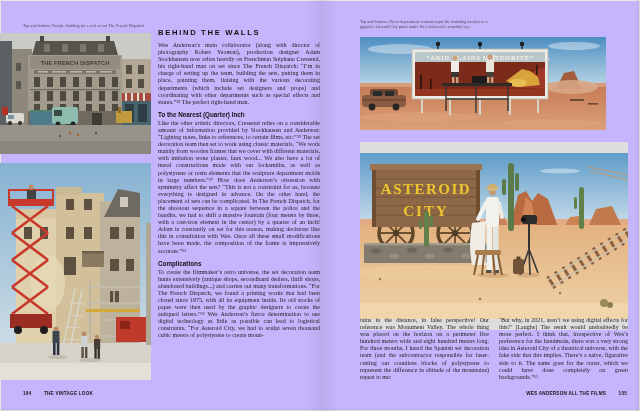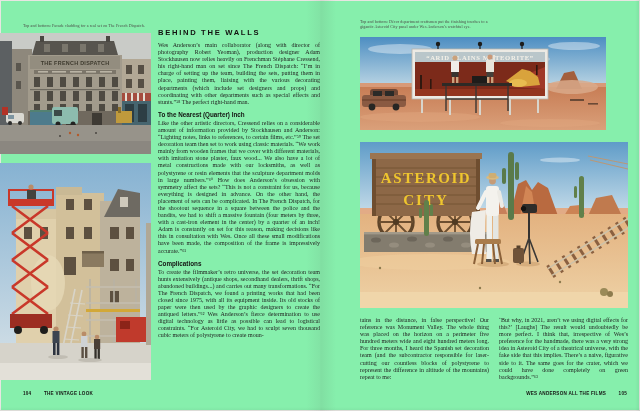--- a/index.html
+++ b/index.html
@@ -1,37 +1,37 @@
 <!DOCTYPE html>
 <html><head>
 <meta charset="utf-8">
 <style>
   html,body{margin:0;padding:0;background:#ffffff;}
   .spread{
-    position:relative;width:640px;height:411px;background:#86efac;overflow:hidden;
+    position:relative;width:640px;height:411px;background:#c4b5fd;overflow:hidden;
     font-family:"Liberation Serif","DejaVu Serif",serif;color:#1f1f1e;
     box-shadow:inset 0 0 0 1px #e7e6e2;
   }
   .gutter{position:absolute;left:306px;top:0;width:30px;height:411px;
     background:linear-gradient(to right,rgba(0,0,0,0) 0%,rgba(80,78,74,0.07) 45%,rgba(80,78,74,0.10) 50%,rgba(0,0,0,0) 100%);}
   .edge-right{position:absolute;right:0;top:0;width:5px;height:411px;
     background:linear-gradient(to right,rgba(0,0,0,0),rgba(0,0,0,0.06));}
   .edge-bottom{position:absolute;left:0;bottom:0;width:640px;height:4px;
     background:linear-gradient(to bottom,rgba(0,0,0,0),rgba(0,0,0,0.05));}
 
   .caption{position:absolute;font-size:4px;line-height:5.2px;color:#4a4a46;letter-spacing:0.1px;}
   .caption-left{left:23px;top:23px;width:140px;white-space:nowrap;}
   .caption-right{left:360px;top:19px;width:134px;}
 
   .photo{position:absolute;overflow:hidden;background:#ddd;}
   .photo svg{display:block;width:100%;height:100%;}
   .photo-facade{left:0;top:33px;width:151px;height:121px;}
   .photo-scaffold{left:0;top:163px;width:151px;height:217px;}
   .photo-billboard{left:360px;top:37px;width:246px;height:93px;}
-  .photo-asteroid{left:360px;top:142px;width:268px;height:166px;}
+  .photo-asteroid{left:360px;top:142px;width:268px;height:188px;}
 
   .article{position:absolute;left:158px;top:28px;width:162px;}
   .article h1{
     font-family:"Liberation Sans","DejaVu Sans",sans-serif;
     font-size:7.6px;font-weight:bold;letter-spacing:1.7px;color:#121210;
     margin:0 0 5px 0;
   }
   .article p{font-size:6px;line-height:7.1px;text-align:justify;margin:0;}
   .article h2{
     font-family:"Liberation Sans","DejaVu Sans",sans-serif;

